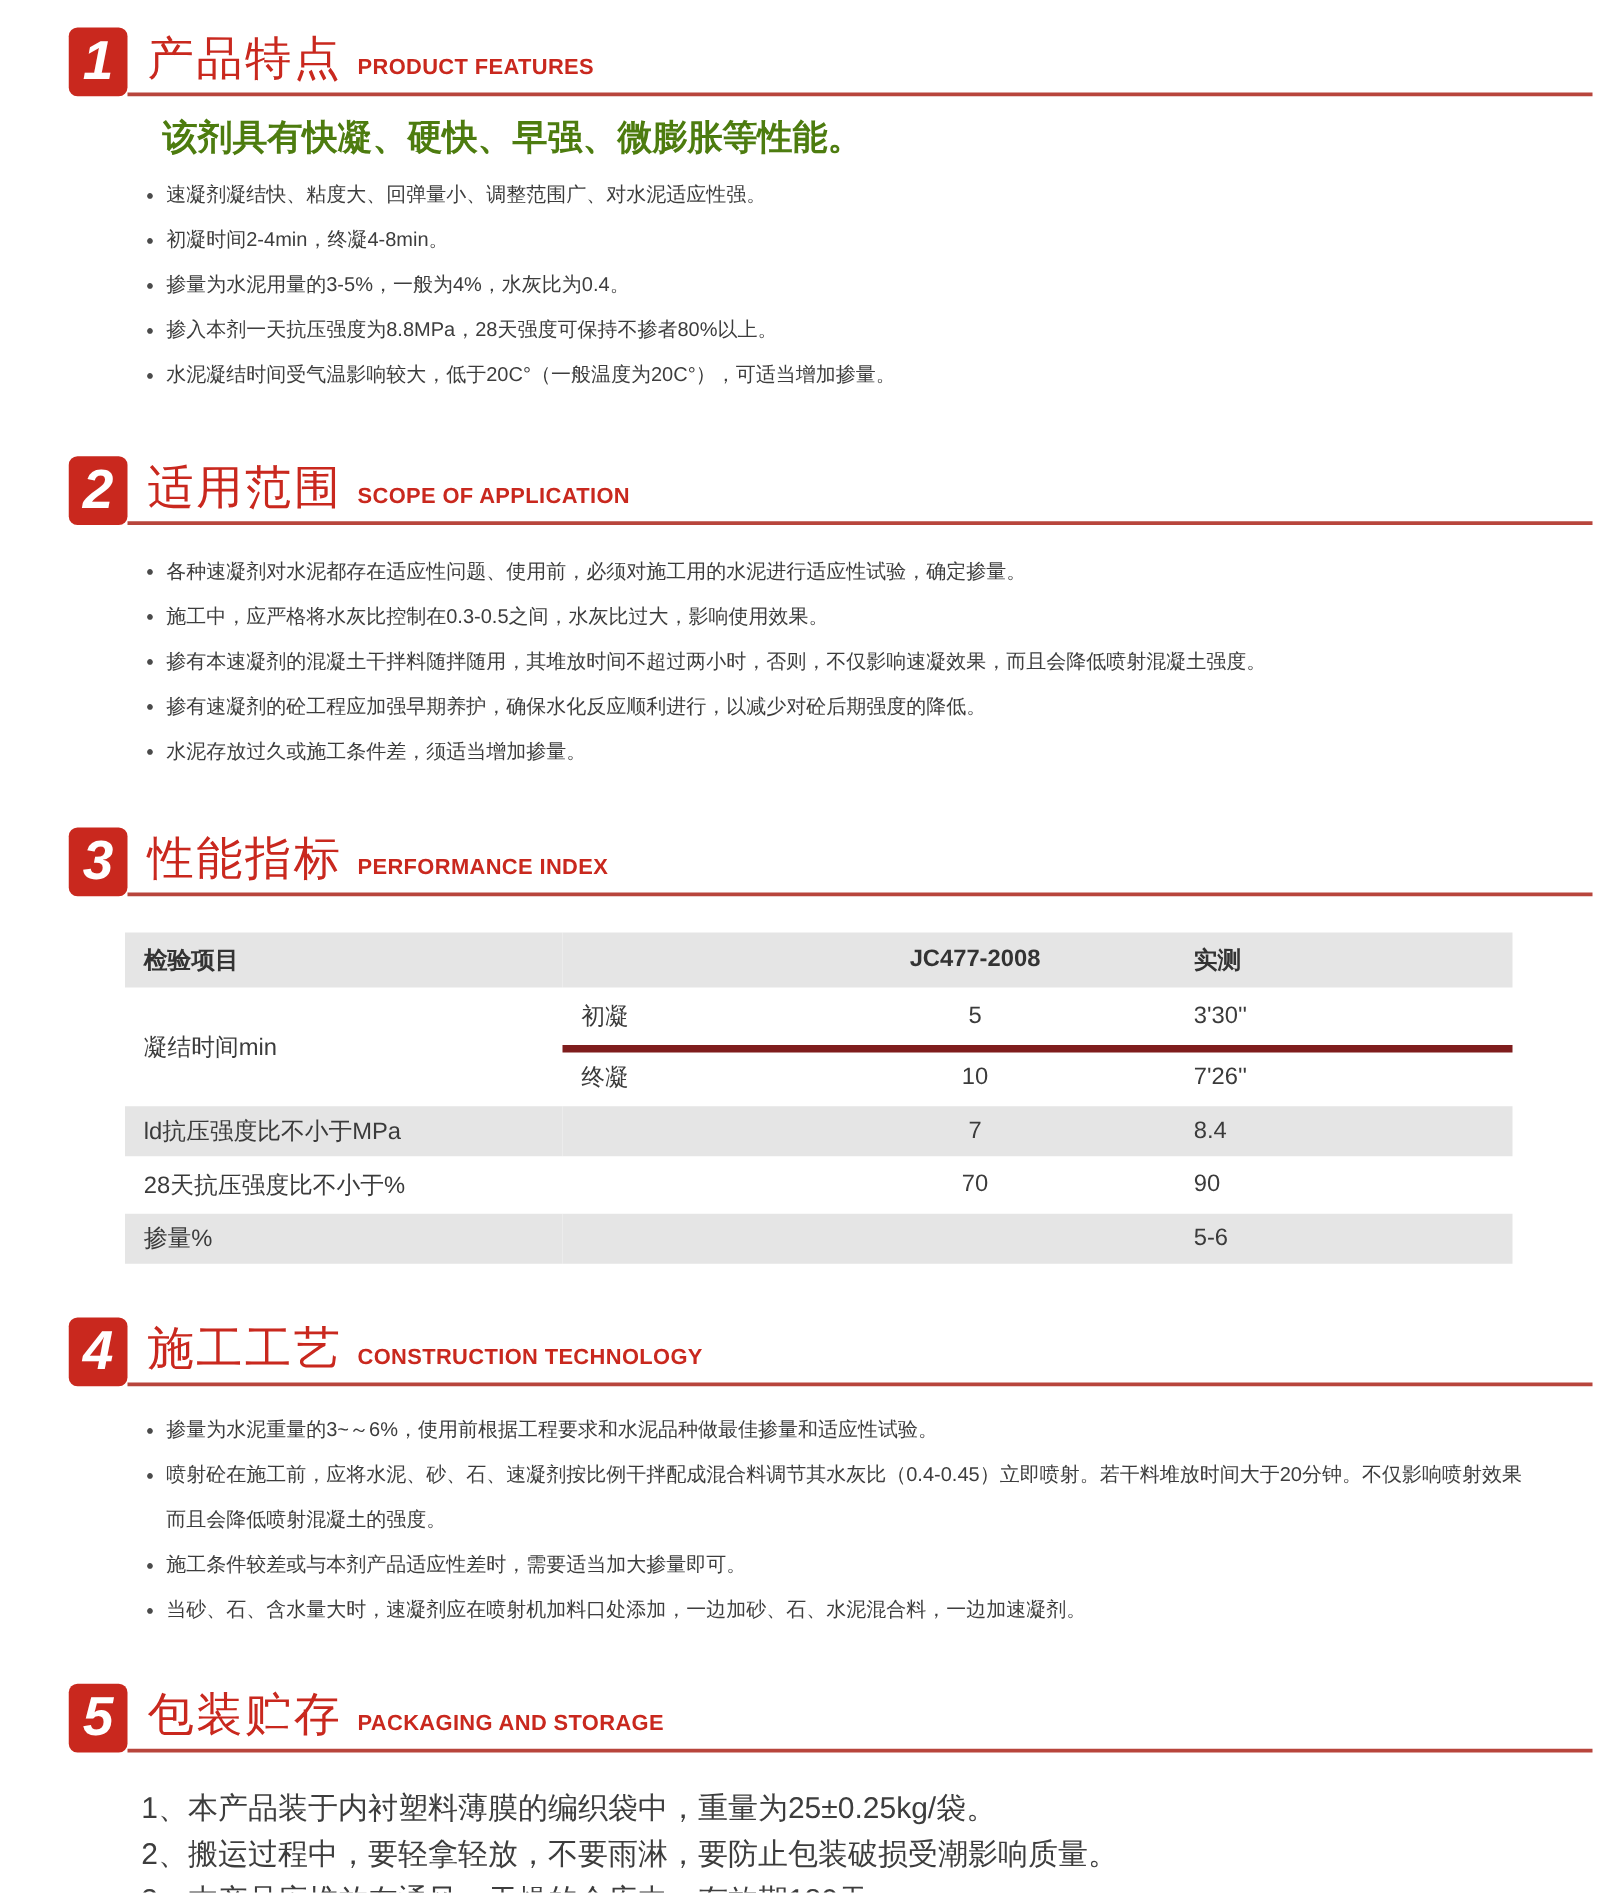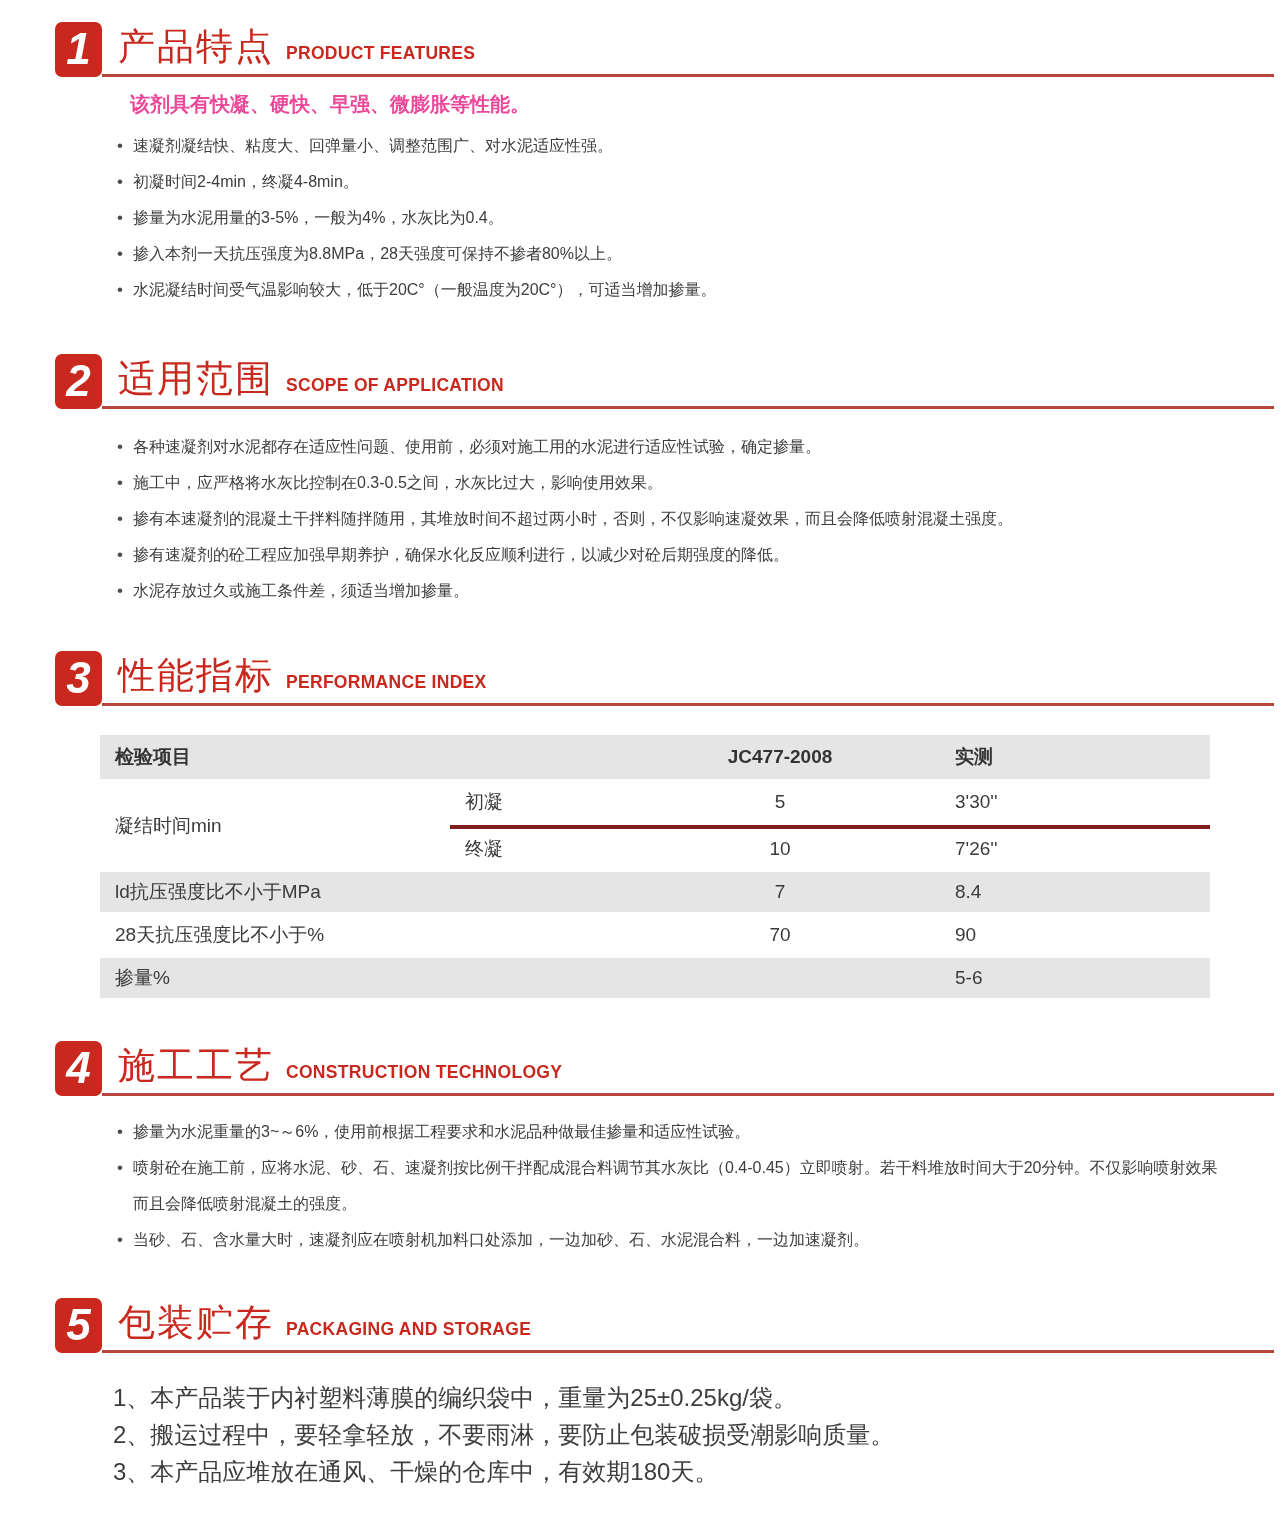--- a/index.html
+++ b/index.html
@@ -24,21 +24,21 @@
     font-family:"Liberation Sans",sans-serif;
   }
   .titles{
     flex:1;display:flex;align-items:baseline;
     border-bottom:3px solid var(--red-line);
     padding:0 0 2px 16px;min-height:52px;
   }
   .title-zh{color:var(--red);font-size:37px;font-weight:normal;letter-spacing:2px;line-height:44px;}
   .title-en{color:var(--red);font-size:17.5px;font-weight:bold;margin-left:12px;letter-spacing:.3px;}
   
-  .intro{margin:14px 0 0 130px;font-size:20px;font-weight:bold;color:#ec4899;}
+  .intro{margin:14px 0 0 130px;font-size:28px;font-weight:bold;color:#4d7c0f;}
   ul.bullets{list-style:none;margin:10px 0 0 0;padding:0 58px 0 116px;}
   ul.bullets li{
     position:relative;padding-left:17px;font-size:16px;
     line-height:36px;color:var(--ink);
   }
   ul.bullets li::before{
     content:"\2022";position:absolute;left:1px;top:0;
     font-size:17px;color:#4a4a4a;
   }
   ol.plain{list-style:none;margin:26px 0 0 0;padding:0 58px 0 113px;}
@@ -55,21 +55,21 @@
     border-collapse:separate;border-spacing:0 3px;
     font-size:19px;table-layout:fixed;
   }
   table.perf td{padding:7px 15px;vertical-align:middle;color:#3b3b3b;}
   td.c1{width:350px;padding-left:30px;}
   td.c2{width:170px;padding-left:40px;}
   td.c3{width:320px;text-align:center;}
   td.c4{width:270px;padding-left:95px;}
   tr.thead td{background:var(--gray-row);font-weight:bold;color:#333;padding-top:9px;padding-bottom:9px;}
   tr.gray td{background:var(--gray-row);}
-  tr.subline td{border-top:4px solid #7f1d1d;}
+  tr.subline td{border-top:6px solid #7f1d1d;}
 </style>
 </head>
 <body>
 
 <div class="page">
 
   <section class="sec-1">
     <div class="sec-header">
       <div class="badge">1</div>
       <div class="titles">
@@ -157,20 +157,21 @@
     <div class="sec-header">
       <div class="badge">4</div>
       <div class="titles">
         <span class="title-zh">施工工艺</span>
         <span class="title-en">CONSTRUCTION TECHNOLOGY</span>
       </div>
     </div>
     <ul class="bullets" style="margin-top:18px;">
       <li>掺量为水泥重量的3~～6%，使用前根据工程要求和水泥品种做最佳掺量和适应性试验。</li>
       <li>喷射砼在施工前，应将水泥、砂、石、速凝剂按比例干拌配成混合料调节其水灰比（0.4-0.45）立即喷射。若干料堆放时间大于20分钟。不仅影响喷射效果而且会降低喷射混凝土的强度。</li>
+      <li>施工条件较差或与本剂产品适应性差时，需要适当加大掺量即可。</li>
       <li>当砂、石、含水量大时，速凝剂应在喷射机加料口处添加，一边加砂、石、水泥混合料，一边加速凝剂。</li>
     </ul>
   </section>
 
   <section class="sec-5">
     <div class="sec-header">
       <div class="badge">5</div>
       <div class="titles">
         <span class="title-zh">包装贮存</span>
         <span class="title-en">PACKAGING AND STORAGE</span>

